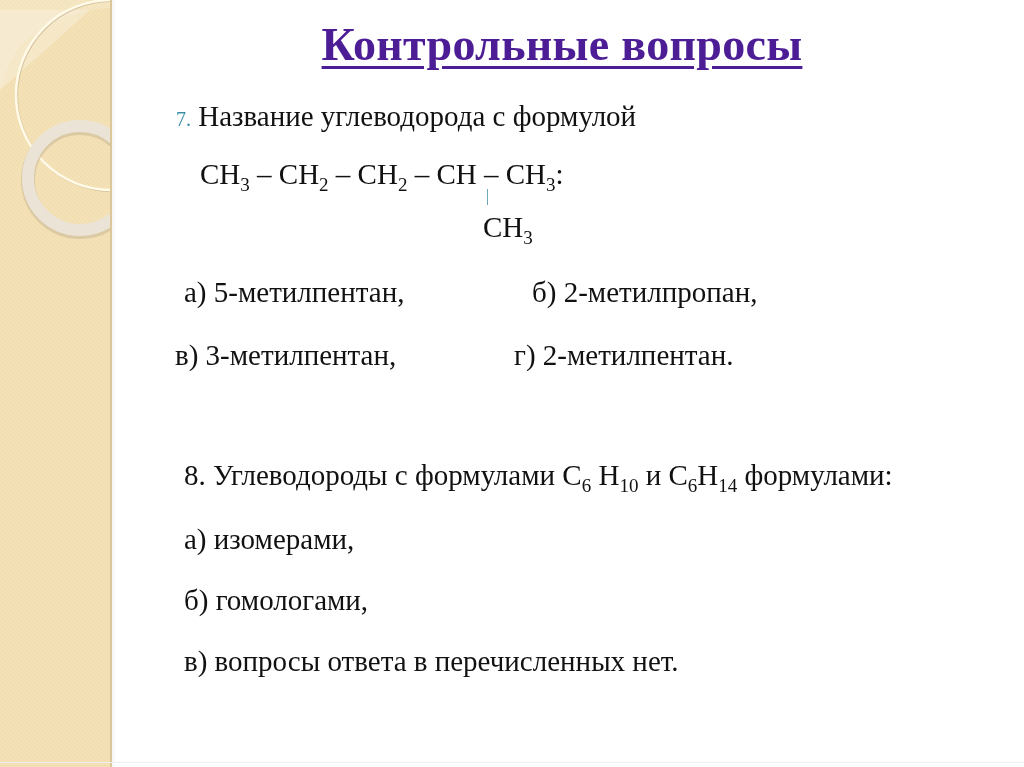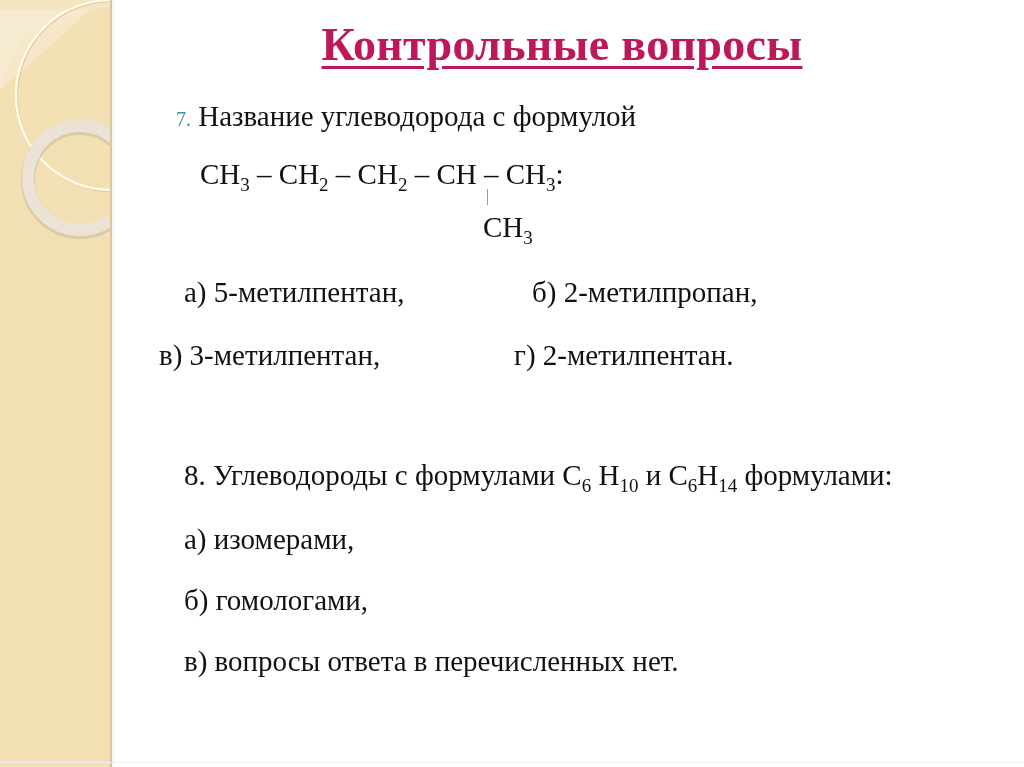--- a/index.html
+++ b/index.html
@@ -23,21 +23,21 @@
     position:absolute; left:112px; top:0; width:4px; height:767px;
     background:linear-gradient(to right, rgba(0,0,0,0.04), rgba(0,0,0,0));
   }
   .strip svg { position:absolute; left:0; top:0; }
   .bottom-line {
     position:absolute; left:0; top:762px; width:1024px; height:1px; background:#eeeeee;
   }
   .title {
     position:absolute; left:0; right:0; top:18px; text-align:center;
     padding-left:100px;
-    font-size:46px; font-weight:bold; color:#be185d;
+    font-size:46px; font-weight:bold; color:#4c1d95;
     text-decoration:underline; text-decoration-thickness:3px; text-underline-offset:6px;
     letter-spacing:0.3px;
   }
   .t { position:absolute; font-size:29px; white-space:nowrap; line-height:1; }
   .num7 { color:#3b8ea5; font-size:20px; }
   sub { font-size:19px; vertical-align:-7px; line-height:0; }
   .bond {
     position:absolute; left:487px; top:189px; width:1px; height:16px; background:#6fa9b8;
   }
 </style>
@@ -71,21 +71,21 @@
 <div class="t" style="left:483px; top:213px;">
   <span>CH</span><sub>3</sub>
 </div>
 
 <div class="t" style="left:184px; top:278px;">
   <span>а)</span> <span>5-метилпентан,</span>
 </div>
 <div class="t" style="left:508px; top:278px;margin-left:24px;">
   <span>б)</span> <span>2-метилпропан,</span>
 </div>
-<div class="t" style="left:159px; top:341px;text-align:center;">
+<div class="t" style="left:175px; top:341px;text-align:center;">
   <span>в)</span> <span>3-метилпентан,</span>
 </div>
 <div class="t" style="left:508px; top:341px;margin-left:6px;">
   <span>г)</span> <span>2-метилпентан.</span>
 </div>
 
 <div class="t" style="left:184px; top:461px;">
   <span>8.</span>
   <span>Углеводороды с формулами</span>
   <span><span>C</span><sub>6</sub> <span>H</span><sub>10</sub></span>

